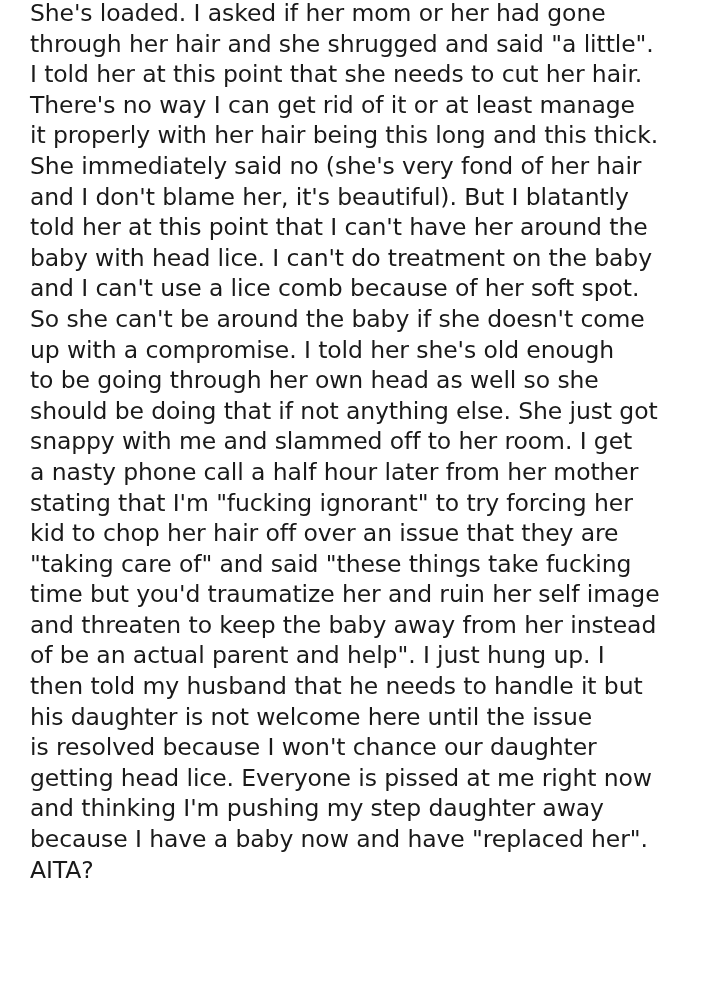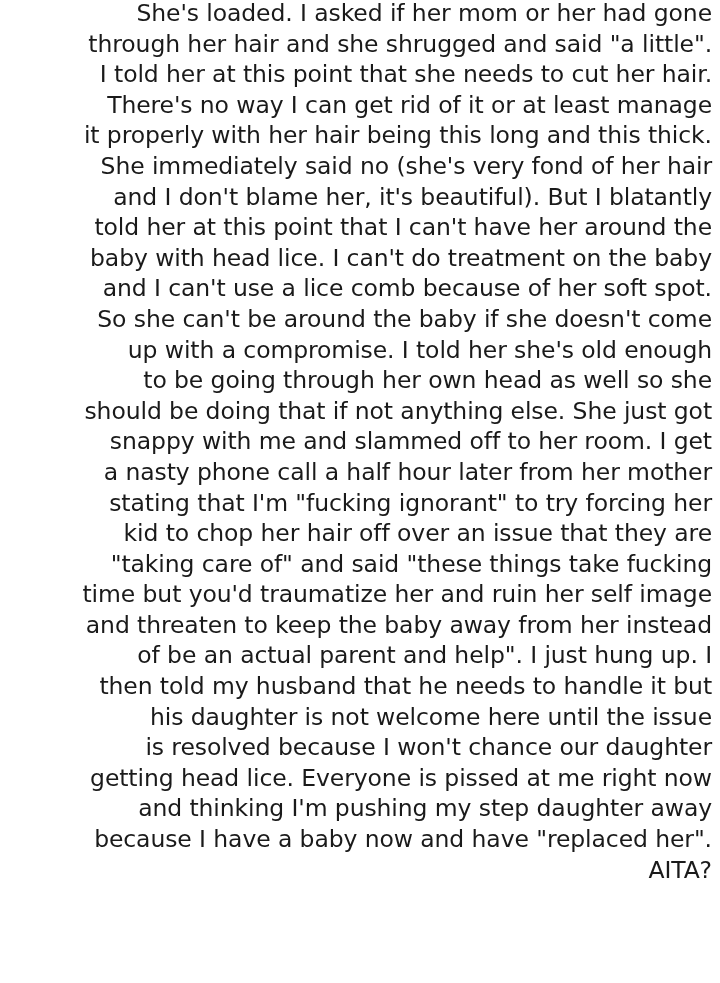--- a/index.html
+++ b/index.html
@@ -13,21 +13,20 @@
     overflow: hidden;
     font-family: "DejaVu Sans", "Liberation Sans", sans-serif;
   }
   .page {
     width: 720px;
     height: 983px;
     background: #ffffff;
     box-sizing: border-box;
     padding: 0px 8px 0px 30px;
     position: relative;
-    text-align: right;
   }
   .story-text {
     color: #1a1a1a;
     font-size: 23.5px;
     line-height: 30.6px;
     letter-spacing: -0.1px;
     white-space: pre-wrap;
     word-wrap: break-word;
     margin: 0;
     padding: 0;

